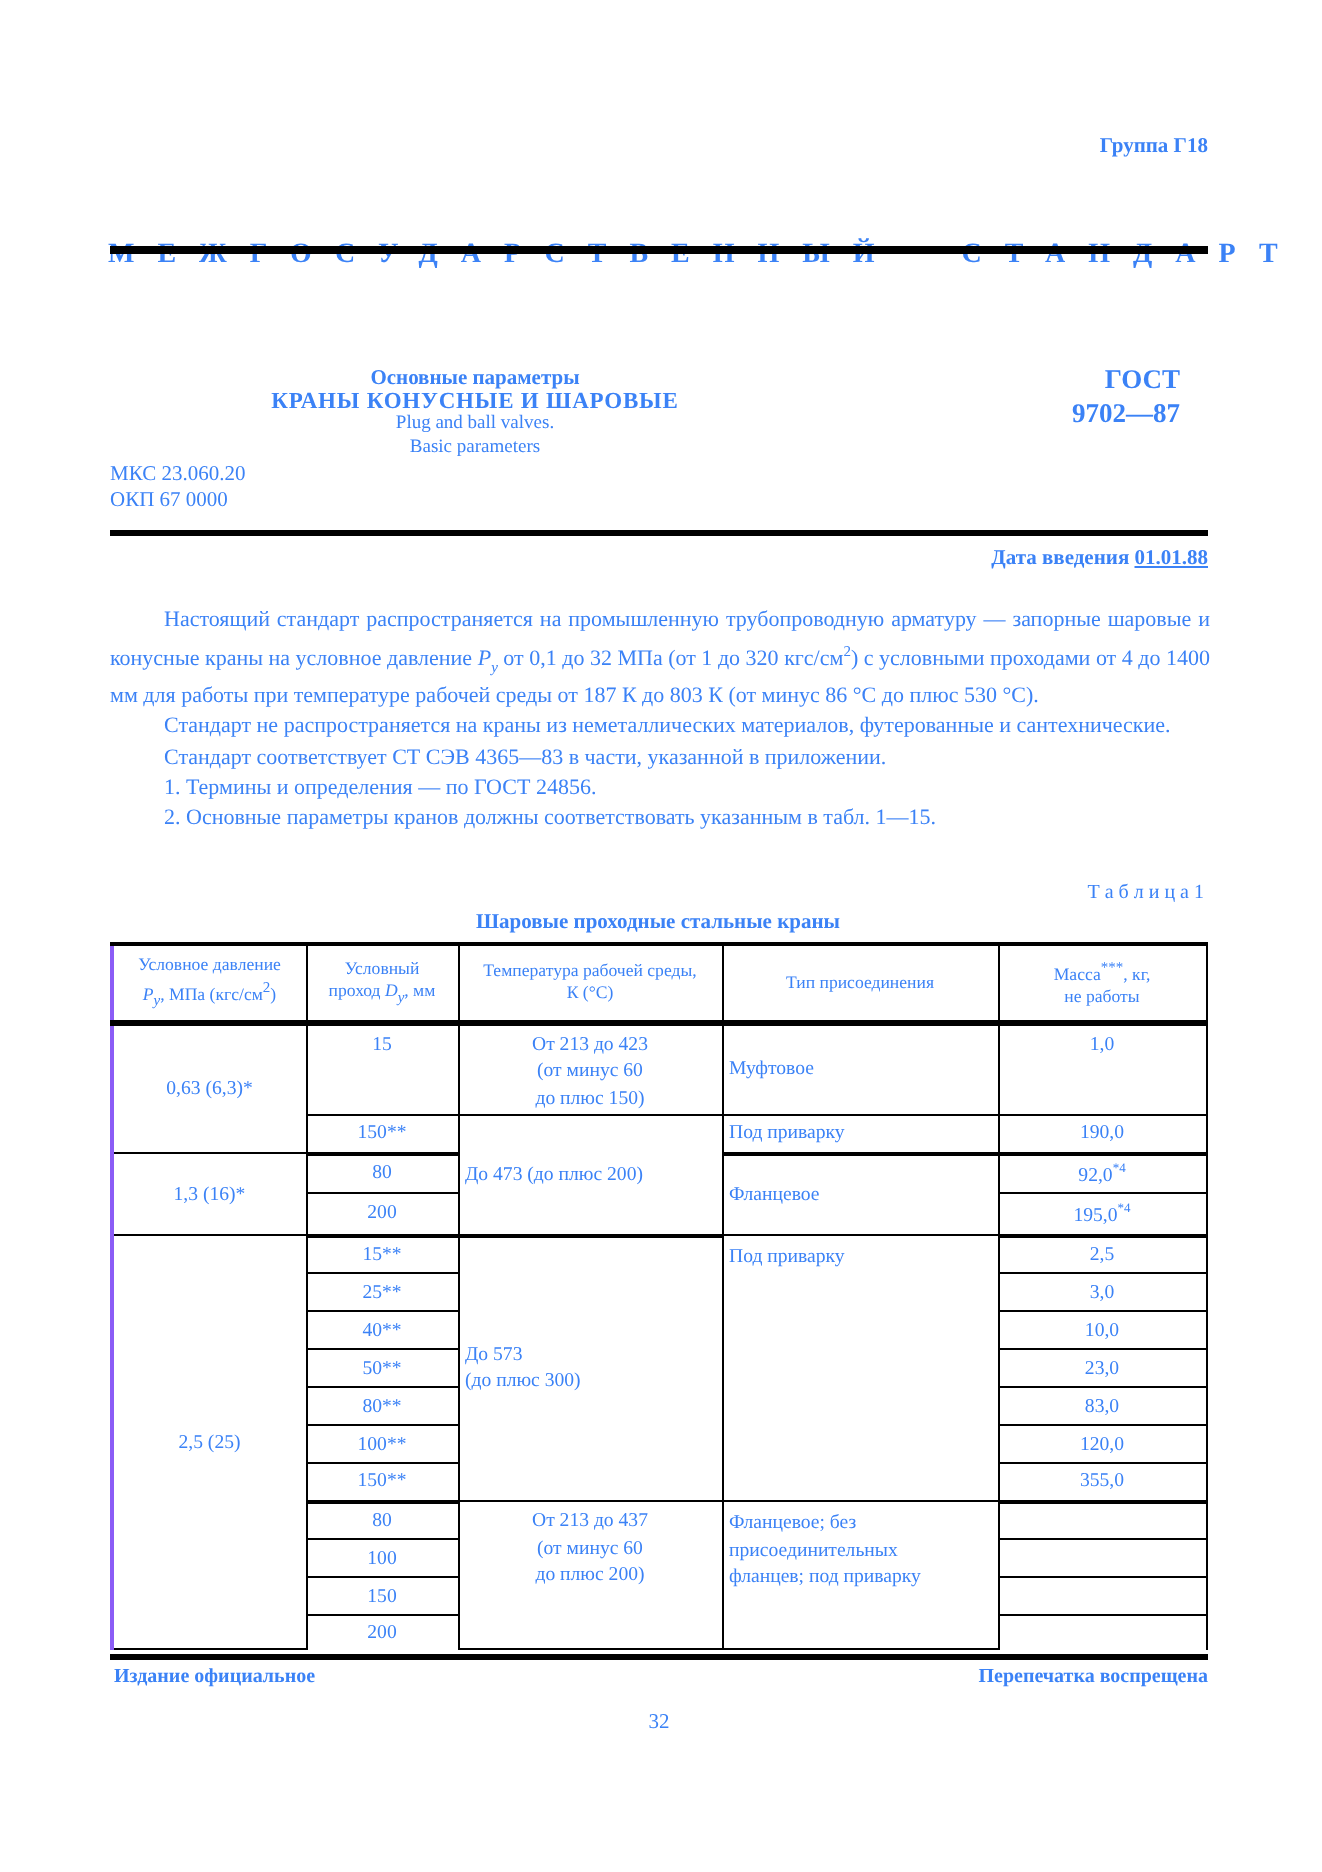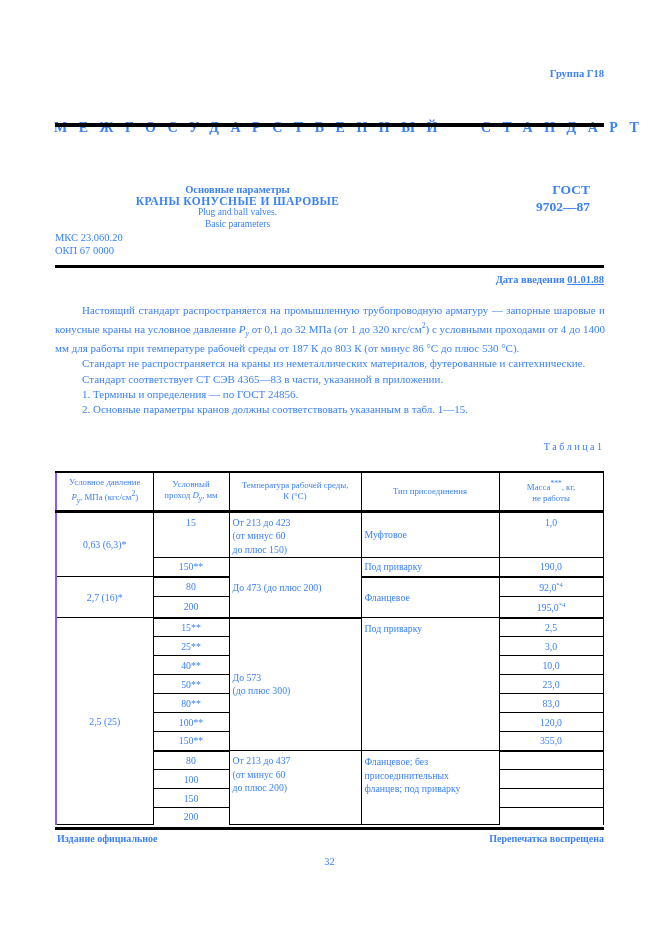--- a/index.html
+++ b/index.html
@@ -57,21 +57,21 @@
     border-bottom:3px solid #000;
     padding:4px 2px;white-space:pre-line;
   }
   .t1 td{border-bottom:1px solid #000;}
   .t1 tr.gend td{border-bottom:2.5px solid #000;}
   .t1 tr.cut td{border-bottom:none;}
   .c-press{text-align:center;vertical-align:middle;}
   .c-dy{text-align:center;vertical-align:middle;}
   .c-dy.vtop{vertical-align:top;padding-top:4px;}
   .c-temp{vertical-align:middle;padding-left:13px;white-space:pre-line;line-height:13.5px;}
-  .c-temp.vtop{vertical-align:top;padding-top:3px;}
+  .c-temp.vtop{vertical-align:top;padding-top:3px;text-align:center;}
   .c-type{vertical-align:middle;padding-left:17px;white-space:pre-line;line-height:13.5px;}
   .c-type.vtop{vertical-align:top;padding-top:4px;}
   .c-mass{text-align:center;vertical-align:middle;}
   .c-mass.vtop{vertical-align:top;padding-top:4px;font-family:Liberation Serif, serif;}
   .c-mass sup{font-size:6.5px;}
   .frule{top:827px;left:55px;width:549px;height:3px;}
   .footer-left{top:833px;left:57px;font-size:10px;}
   .footer-right{top:833px;right:57px;font-size:10px;}
   .pagenum{top:856px;left:55px;width:549px;font-size:10.5px;}
 </style>
@@ -108,20 +108,21 @@
 
   <div class="abs content">
     <p><span>Настоящий стандарт распространяется на промышленную трубопроводную арматуру — запорные шаровые и конусные краны на условное давление </span><span class="it">P</span><sub class="small">у</sub><span> от 0,1 до 32 МПа (от 1 до 320 кгс/см</span><sup class="small">2</sup><span>) с условными проходами от 4 до 1400 мм для работы при температуре рабочей среды от 187 К до 803 К (от минус 86 °С до плюс 530 °С).</span></p>
     <p>Стандарт не распространяется на краны из неметаллических материалов, футерованные и сантехнические.</p>
     <p>Стандарт соответствует СТ СЭВ 4365—83 в части, указанной в приложении.</p>
     <p>1. Термины и определения — по ГОСТ 24856.</p>
     <p>2. Основные параметры кранов должны соответствовать указанным в табл. 1—15.</p>
   </div>
 
   <div class="abs tbl-label">Т а б л и ц а  1</div>
+  <div class="abs tbl-title center b">Шаровые проходные стальные краны</div>
 
   <table class="t1">
     <colgroup>
       <col style="width:97px">
         <col style="width:76px">
         <col style="width:132px">
         <col style="width:138px">
         <col style="width:104px">
     </colgroup>
     <tbody>
@@ -146,21 +147,21 @@
       <td class="c-type">Муфтовое</td>
       <td class="c-mass vtop"><span>1,0</span></td>
     </tr>
     <tr style="height:19px" class="gend">
       <td class="c-dy">150**</td>
       <td class="c-temp" rowspan="3">До 473 (до плюс 200)</td>
       <td class="c-type">Под приварку</td>
       <td class="c-mass"><span>190,0</span></td>
     </tr>
     <tr style="height:20px">
-      <td class="c-press" rowspan="2">2,7 (16)*</td>
+      <td class="c-press" rowspan="2">1,3 (16)*</td>
       <td class="c-dy">80</td>
       <td class="c-type" rowspan="2">Фланцевое</td>
       <td class="c-mass"><span>92,0</span><sup>*4</sup></td>
     </tr>
     <tr style="height:21px" class="gend">
       <td class="c-dy">200</td>
       <td class="c-mass"><span>195,0</span><sup>*4</sup></td>
     </tr>
 
     <tr style="height:19px">

